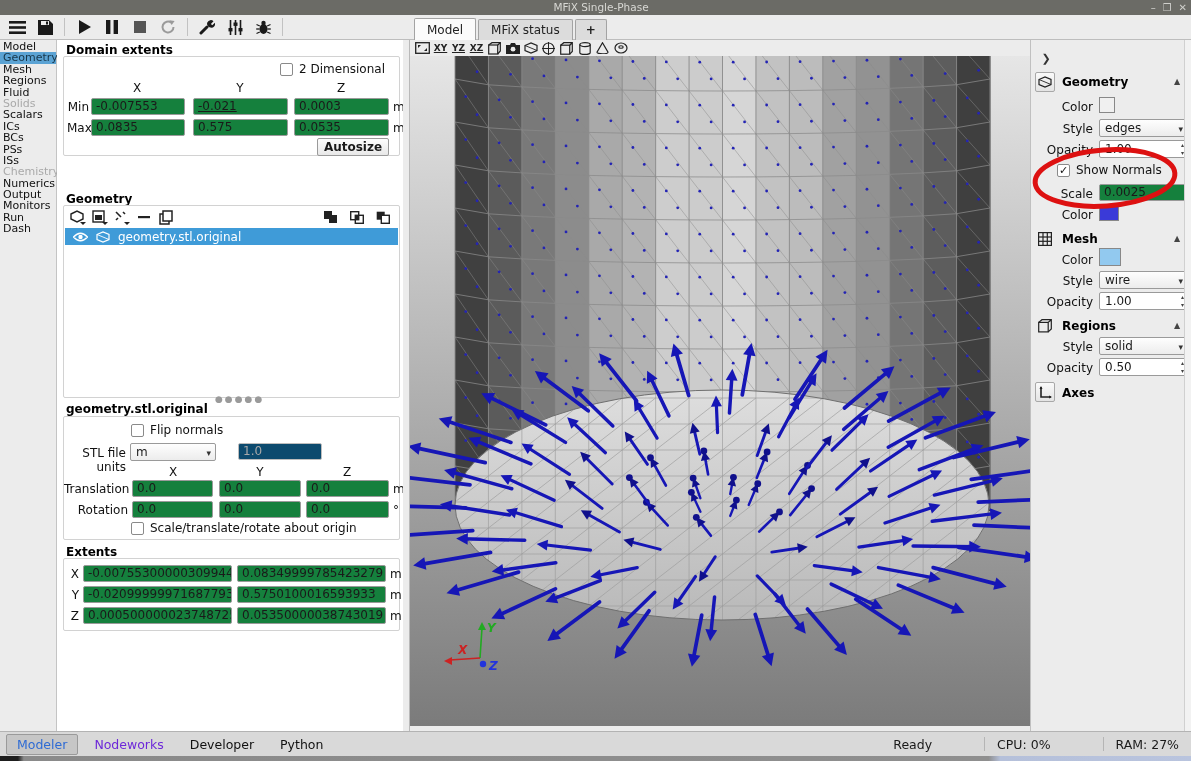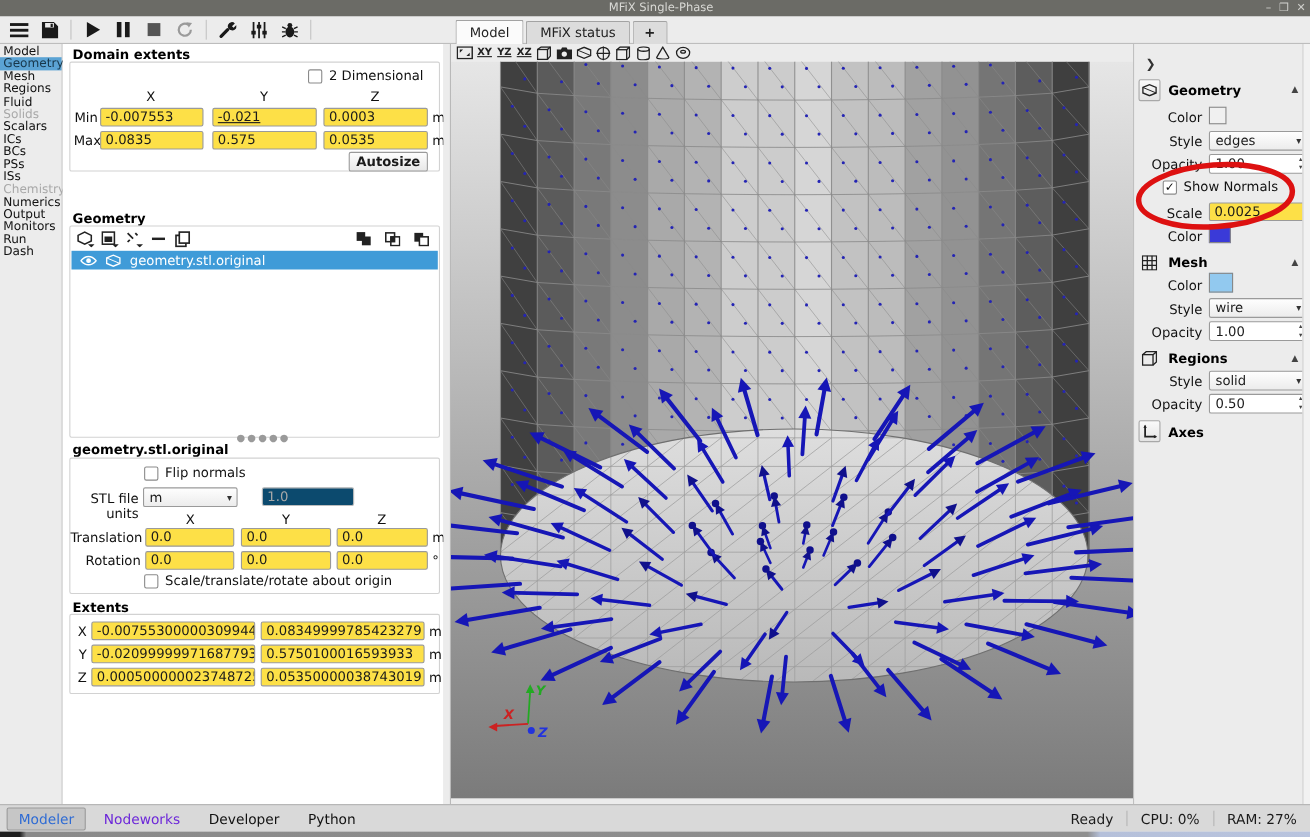--- a/index.html
+++ b/index.html
@@ -35,21 +35,21 @@
   .nav-item { height:11.4px; line-height:11.4px; padding-left:3px; color:#111; white-space:nowrap; }
   .nav-item.selected { background:#5ba3d4; color:#17364a; }
   .nav-item.disabled { color:#a9a9a9; }
 
   
   .leftpanel { position:absolute; left:57px; top:40px; width:346px; height:691px; background:#ffffff; }
   .lp-splitter { position:absolute; left:403px; top:40px; width:7px; height:691px; background:#ececec; border-right:1px solid #b9b9b9; }
   .sec-title { position:absolute; font-weight:bold; font-size:12px; color:#000; }
   .sec-title.plain { font-weight:bold; }
   .gb { position:absolute; border:1px solid #d2d2d2; border-radius:2px; background:#fff; }
-  .inp { position:absolute; height:17px; border:1px solid #9a9a9a; border-radius:2px; background:#fde047;
+  .inp { position:absolute; height:17px; border:1px solid #9a9a9a; border-radius:2px; background:#15803d;
          font-size:12px; line-height:15px; padding:0 4px; white-space:nowrap; overflow:hidden; }
   .inp.disabled { background:#0c4a6e; color:#a8a8a8; border-color:#bdbdbd;margin-left:16px; }
   .unit { position:absolute; font-size:12px; color:#111; }
   .colhdr { position:absolute; font-size:12px; color:#111; transform:translateX(-50%); }
   .rowlbl { position:absolute; font-size:12px; color:#111; text-align:right; }
   .cb { position:absolute; display:flex; align-items:center; gap:6px; font-size:12px; color:#111; }
   .cb .box { width:13px; height:13px; border:1px solid #8a8a8a; border-radius:2px; background:#fff;
              display:inline-flex; align-items:center; justify-content:center; font-size:11px; color:#111; flex:0 0 auto; }
   .btn { position:absolute; height:18px; border:1px solid #9a9a9a; border-radius:2px;
          background:linear-gradient(#fdfdfd,#e8e8e8); font-weight:bold; font-size:12px;
@@ -89,21 +89,21 @@
   .rp-icon { position:absolute; width:20px; height:20px; display:flex; align-items:center; justify-content:center; color:#222; }
   .swatch { position:absolute; border:1px solid #888; }
   .annotation-svg { position:absolute; left:0; top:0; width:161px; height:691px; pointer-events:none; }
 
   
   .statusbar { position:absolute; left:0; top:731px; width:1191px; height:25px; background:#d9d9d9;
                border-top:1px solid #b3b3b3; display:flex; align-items:center; font-size:12.5px; }
   .mode-btn { padding:2px 10px; margin-left:6px; color:#111; }
   .mode-btn.selected { background:#c6c6c6; border:1px solid #9a9a9a; border-radius:2px; color:#2e6bd4; }
   .mode-btn.disabled { color:#6d28d9; }
-  .sb-right { margin-left:auto; display:flex; align-items:center; height:100%; }
+  .sb-right { margin-left:auto; display:flex; align-items:center; height:100%;gap:40px; }
   .sb-cell { padding:0 12px; display:flex; align-items:center; height:60%; border-left:1px solid #b5b5b5; }
   .sb-cell:first-child { border-left:none; }
   .bottomstrip { position:absolute; left:0; top:756px; width:1191px; height:5px;
                  background:linear-gradient(90deg,#1e1e1e 0%,#1e1e1e 1.5%,#8a8a8a 2%,#8f8f8f 83%,#b5c0da 84%,#b9c4de 100%); }
 
   svg.ic { display:block; }
 </style>
 </head>
 <body>
 

